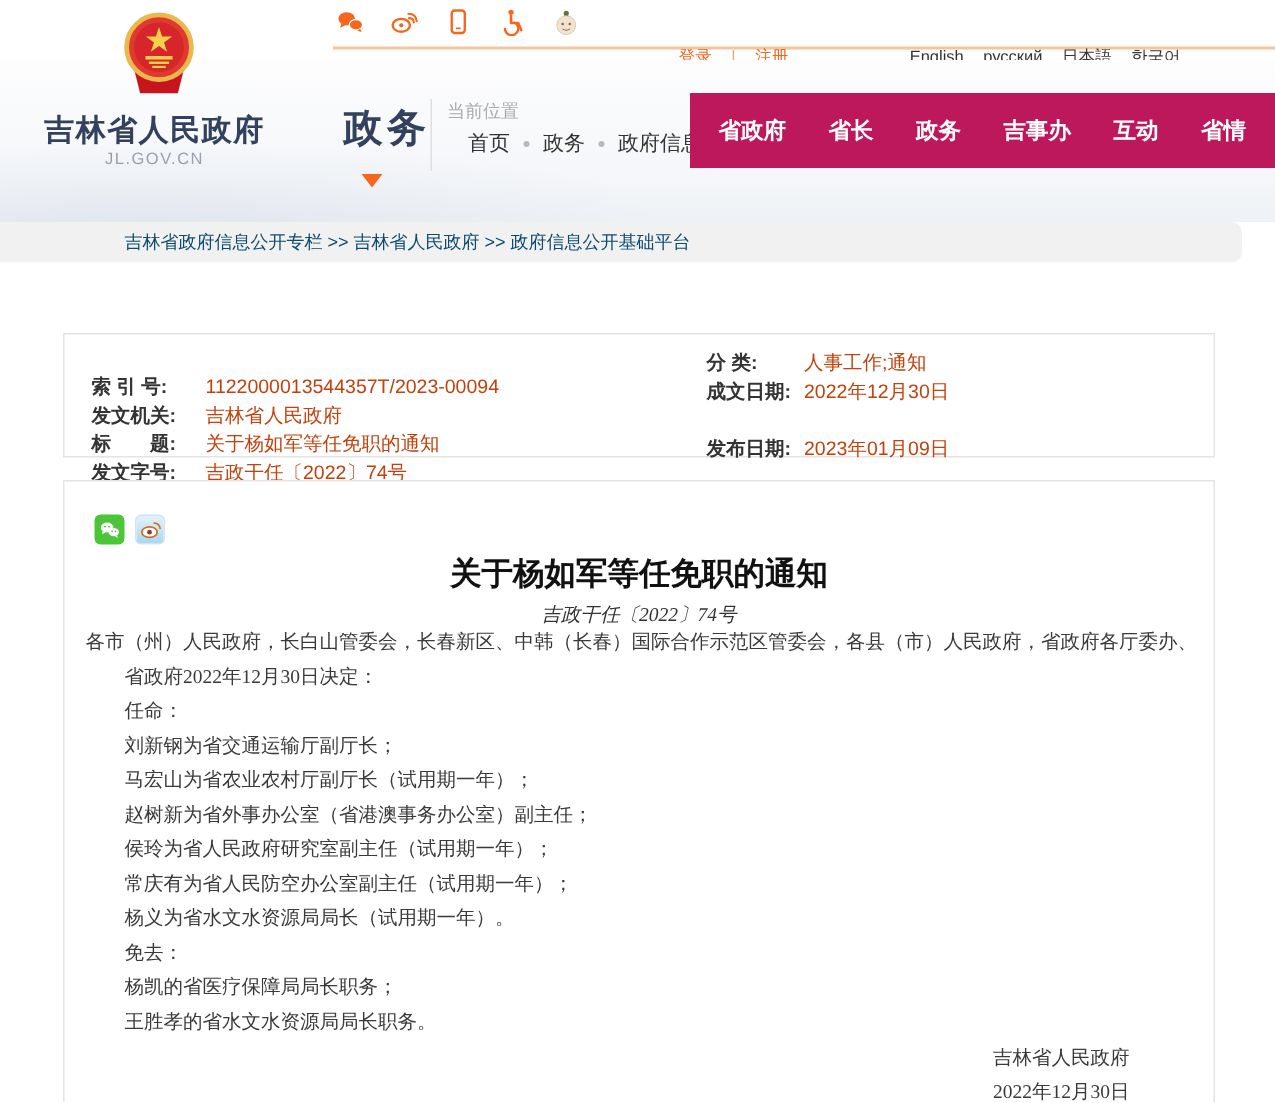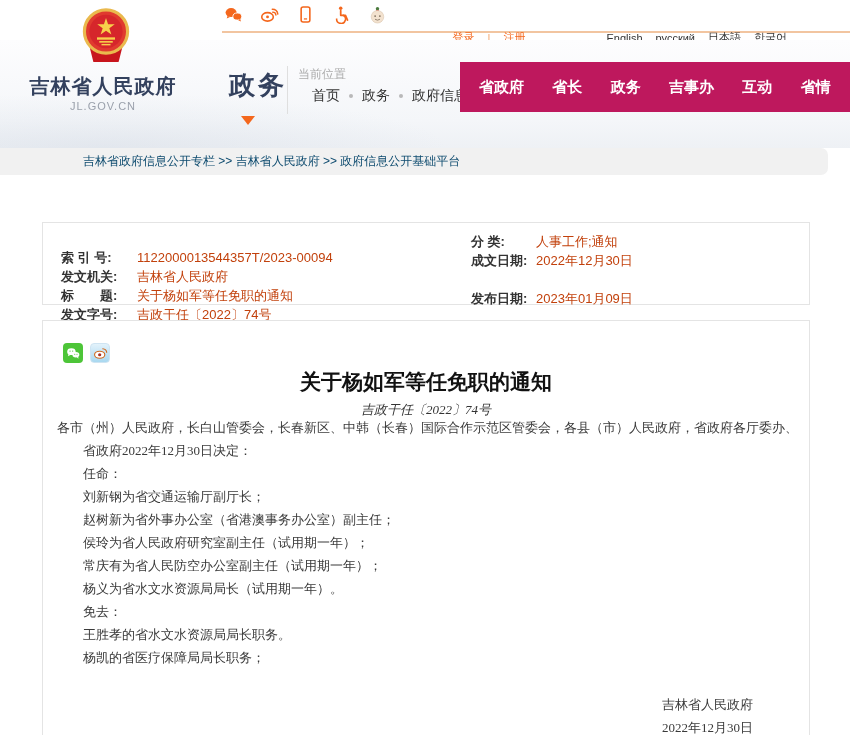--- a/index.html
+++ b/index.html
@@ -212,27 +212,28 @@
         </svg>
       </div>
     </div>
     <div class="doc-title">关于杨如军等任免职的通知</div>
     <div class="doc-number">吉政干任〔2022〕74号</div>
     <div class="doc-body">
       <p class="salutation">各市（州）人民政府，长白山管委会，长春新区、中韩（长春）国际合作示范区管委会，各县（市）人民政府，省政府各厅委办、各直属机构：</p>
       <p>省政府2022年12月30日决定：</p>
       <p>任命：</p>
       <p>刘新钢为省交通运输厅副厅长；</p>
+      <p>马宏山为省农业农村厅副厅长（试用期一年）；</p>
       <p>赵树新为省外事办公室（省港澳事务办公室）副主任；</p>
       <p>侯玲为省人民政府研究室副主任（试用期一年）；</p>
       <p>常庆有为省人民防空办公室副主任（试用期一年）；</p>
       <p>杨义为省水文水资源局局长（试用期一年）。</p>
       <p>免去：</p>
+      <p>杨凯的省医疗保障局局长职务；</p>
       <p>王胜孝的省水文水资源局局长职务。</p>
-      <p>杨凯的省医疗保障局局长职务；</p>
     </div>
     <div class="sign-block">
       <div>吉林省人民政府</div>
       <div>2022年12月30日</div>
     </div>
   </div>
 
 </div>
 
 </body></html>

